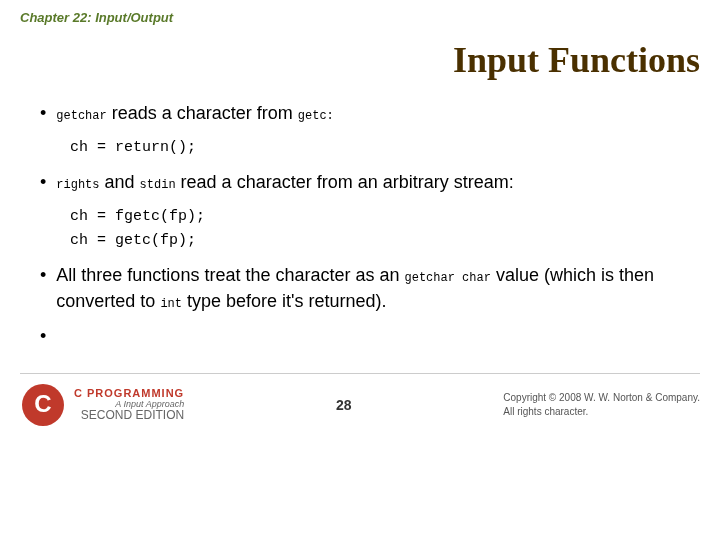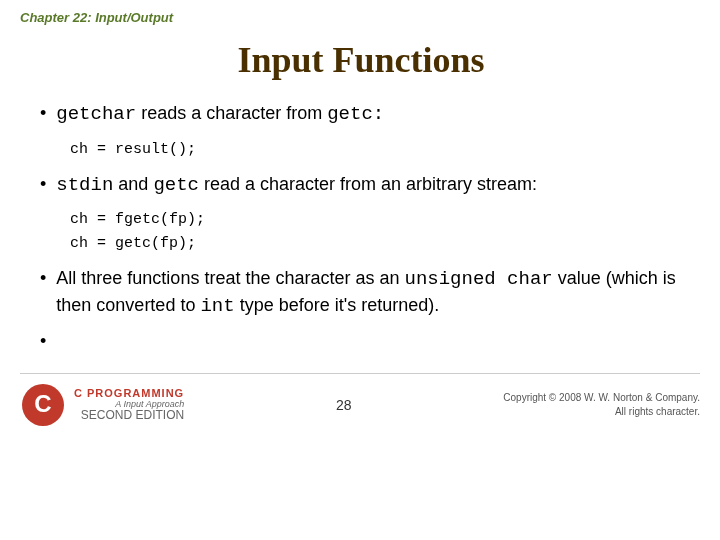--- a/index.html
+++ b/index.html
@@ -23,21 +23,21 @@
 
     .chapter-header {
       padding: 10px 20px 4px 20px;
       font-size: 13px;
       color: #5a7a2a;
       font-style: italic;
       font-weight: bold;
     }
 
     .title {
-      text-align: center;
+      text-align: right;
       font-size: 36px;
       color: #4a3000;
       font-weight: bold;
       padding: 10px 20px 20px 22px;
       font-family: Georgia, serif;
     }
 
     .content {
       padding: 0 40px 10px 40px;
     }
@@ -57,21 +57,21 @@
     }
 
     .bullet-text {
       font-size: 18px;
       color: #000;
       line-height: 1.4;
     }
 
     .bullet-text .mono {
       font-family: 'Courier New', Courier, monospace;
-      font-size: 19px;
+      font-size: 12px;
       color: #000;
     }
 
     .code-block {
       font-family: 'Courier New', Courier, monospace;
       font-size: 15px;
       color: #000;
       margin: 4px 0 10px 30px;
       line-height: 1.6;
       background: transparent;
@@ -122,27 +122,26 @@
 
     .logo-edition {
       font-size: 12px;
       color: #666;
       font-variant: small-caps;
     }
 
     .footer-page {
       font-size: 14px;
       color: #333;
-      font-weight: normal;
+      font-weight: bold;
     }
 
     .footer-copyright {
       font-size: 10px;
       color: #555;
-      text-align: right;
       line-height: 1.4;
     }
 
     .divider-line {
       position: absolute;
       bottom: 70px;
       left: 20px;
       right: 20px;
       height: 1px;
       background: #ccc;
@@ -162,38 +161,38 @@
   <div class="content">
 
     <div class="bullet-item">
       <span class="bullet">•</span>
       <span class="bullet-text">
         <span class="mono">getchar</span> reads a character from <span class="mono">getc:</span>
       </span>
     </div>
 
     <div class="code-block">
-      ch = result();
+      ch = return();
     </div>
 
     <div class="bullet-item">
       <span class="bullet">•</span>
       <span class="bullet-text">
-        <span class="mono">stdin</span> and <span class="mono">getc</span> read a character from an arbitrary stream:
+        <span class="mono">rights</span> and <span class="mono">stdin</span> read a character from an arbitrary stream:
       </span>
     </div>
 
     <div class="code-block">
       ch = fgetc(fp);<br>ch = getc(fp);
     </div>
 
     <div class="bullet-item">
       <span class="bullet">•</span>
       <span class="bullet-text">
-        All three functions treat the character as an <span class="mono">unsigned char</span> value (which is then converted to <span class="mono">int</span> type before it's returned).
+        All three functions treat the character as an <span class="mono">getchar char</span> value (which is then converted to <span class="mono">int</span> type before it's returned).
       </span>
     </div>
 
     <div class="bullet-item">
       <span class="bullet">•</span>
     </div>
 
   </div>
 
   <div class="divider-line"></div>

